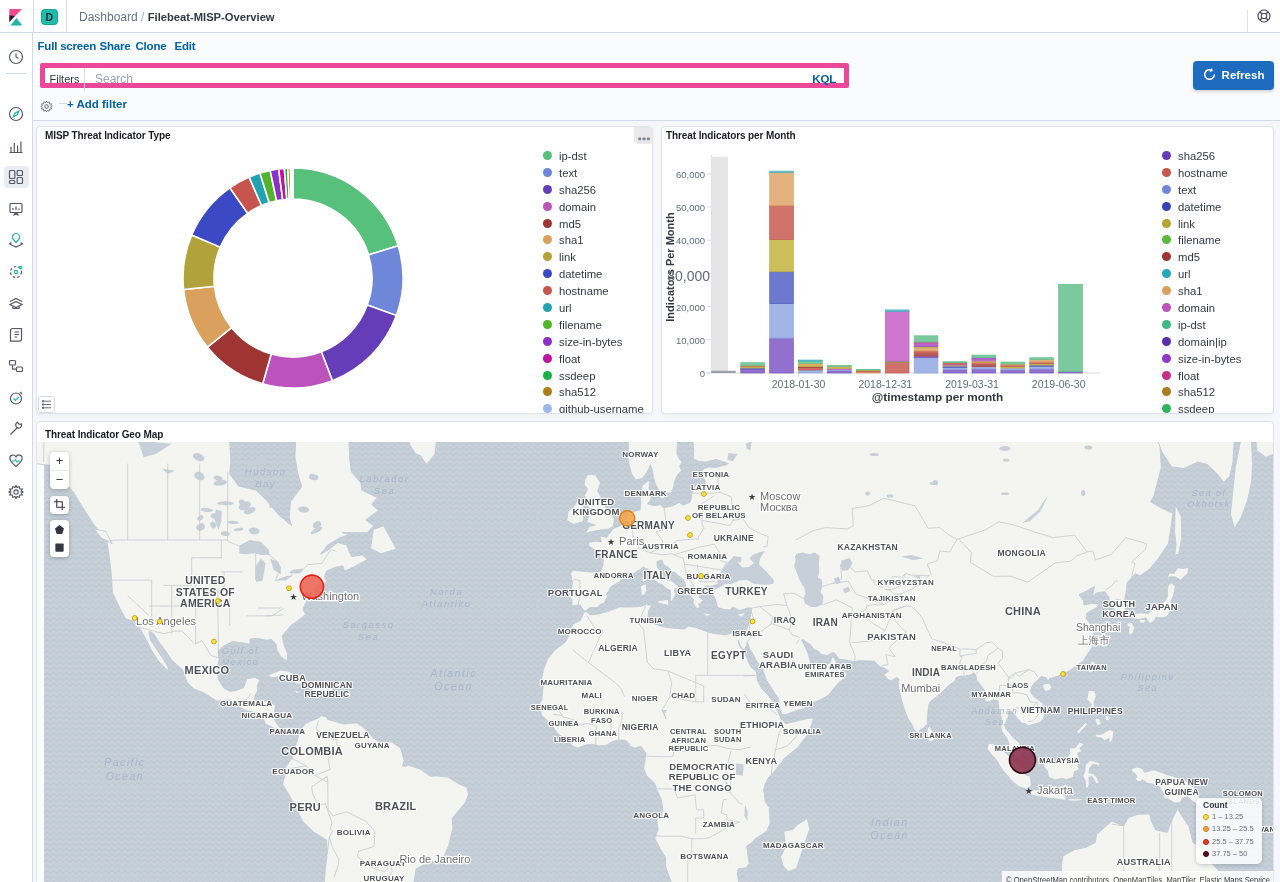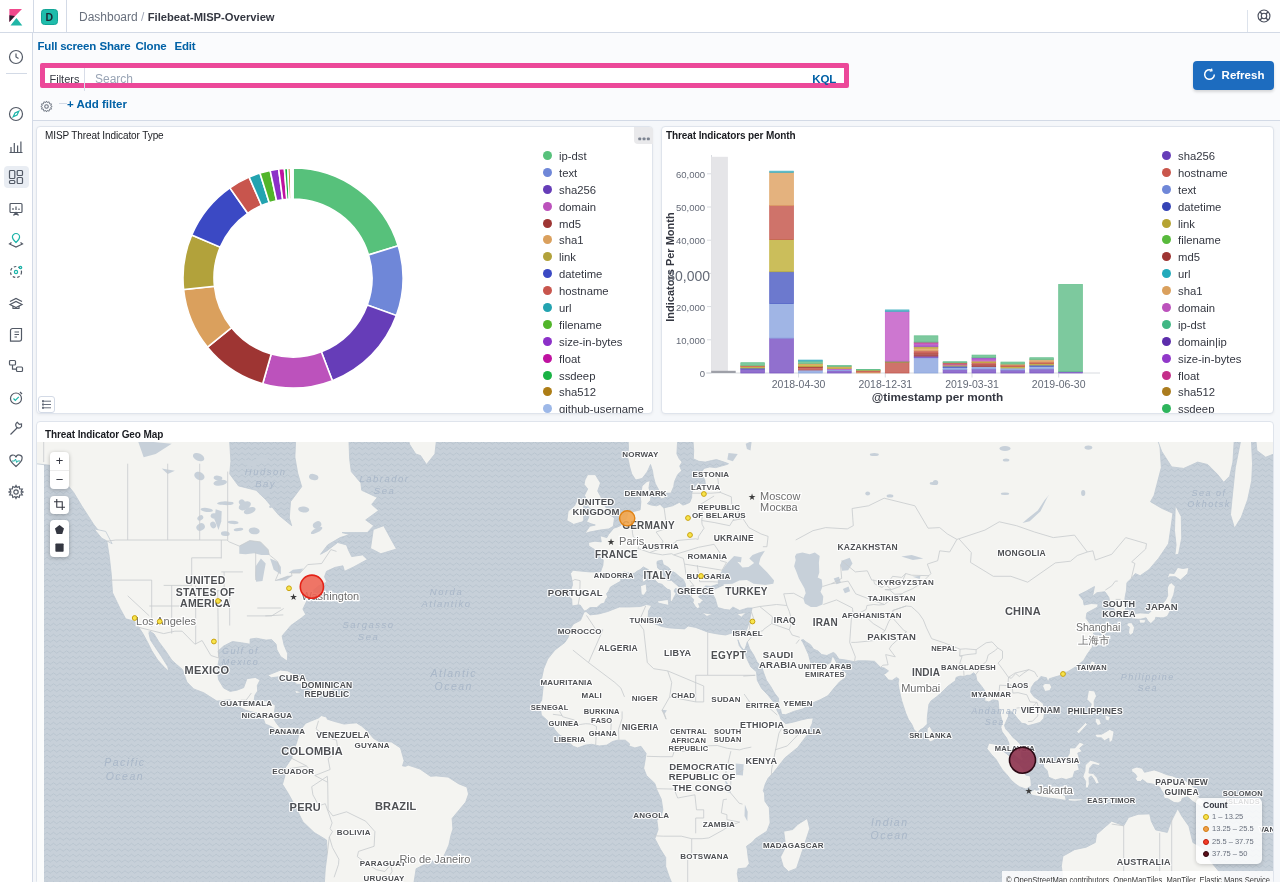--- a/index.html
+++ b/index.html
@@ -113,21 +113,21 @@
     <circle cx="8" cy="8" r="2.2"></circle>
     <path d="M8 1.2 L9 3.2 L11.2 2.2 L11.8 4.8 L14.2 4.8 L13.2 7 L15 8 L13.2 9 L14.2 11.2 L11.8 11.2 L11.2 13.8 L9 12.8 L8 14.8 L7 12.8 L4.8 13.8 L4.2 11.2 L1.8 11.2 L2.8 9 L1 8 L2.8 7 L1.8 4.8 L4.2 4.8 L4.8 2.2 L7 3.2 Z" stroke-width="1.1"></path>
   </svg>
   <div class="abs" style="left:26px;top:70px;width:8px;height:1px;background:#d3dae6"></div>
   <div class="abs" style="left:34px;top:65px;font-size:11.5px;font-weight:bold;color:#0061a6">+ Add filter</div>
 </div>
 
 <div class="abs" style="left:33px;top:121px;width:1247px;height:761px;background:#f5f7fa"></div>
 
 <div class="abs" style="left:36px;top:126px;width:617px;height:288px;background:#fff;border:1px solid #dfe4ec;border-radius:4px;box-shadow:0 1px 3px rgba(0,0,0,.05)"></div>
-<div class="abs" style="left:45px;top:130px;font-size:10px;letter-spacing:-0.1px;font-weight:normal;color:#1a1c21;z-index:5">MISP Threat Indicator Type</div>
+<div class="abs" style="left:45px;top:130px;font-size:10px;letter-spacing:-0.1px;font-weight:bold;color:#1a1c21;z-index:5">MISP Threat Indicator Type</div>
 <div class="abs" style="left:634px;top:127px;width:19px;height:17px;background:#e9e9eb;border-radius:0 4px 0 4px;z-index:5">
   <svg style="margin:6px 0 0 3.5px" width="12" height="4" viewBox="0 0 12 4">
       <rect x="0.3" y="0.4" width="2.9" height="2.9" rx="0.9" fill="#7d8491"></rect>
       <rect x="4.6" y="0.4" width="2.9" height="2.9" rx="0.9" fill="#7d8491"></rect>
       <rect x="8.9" y="0.4" width="2.9" height="2.9" rx="0.9" fill="#7d8491"></rect>
     </svg>
 </div>
 <svg width="617" height="288" viewBox="36 126 617 288" style="position:absolute;left:36px;top:126px">
     <path d="M293.00 168.00 A110 110 0 0 1 398.19 245.84 L368.55 254.90 A79 79 0 0 0 293.00 199.00 Z" fill="#57c17b" stroke="#ffffff" stroke-width="1.6"></path>
     <path d="M398.19 245.84 A110 110 0 0 1 396.37 315.62 L367.24 305.02 A79 79 0 0 0 368.55 254.90 Z" fill="#6f87d8" stroke="#ffffff" stroke-width="1.6"></path>
@@ -266,21 +266,21 @@
     <rect x="1058.7" y="284.36" width="23.7" height="87.32" fill="#66c08d" fill-opacity="0.85" stroke="#66c08d" stroke-width="0.7"></rect>
     <text x="674" y="267" transform="rotate(-90 674 267)" text-anchor="middle" font-family="Liberation Sans, sans-serif" font-size="11" font-weight="bold" fill="#343741">Indicators Per Month</text>
   </svg>
 <div class="abs" style="left:641px;top:368.0px;width:64px;text-align:right;font-size:9.5px;color:#646a77;z-index:4">0</div>
 <div class="abs" style="left:641px;top:334.8px;width:64px;text-align:right;font-size:9.5px;color:#646a77;z-index:4">10,000</div>
 <div class="abs" style="left:641px;top:301.6px;width:64px;text-align:right;font-size:9.5px;color:#646a77;z-index:4">20,000</div>
 <div class="abs" style="left:646px;top:268.4px;width:64px;text-align:right;font-size:14px;color:#646a77;z-index:4">30,000</div>
 <div class="abs" style="left:641px;top:235.2px;width:64px;text-align:right;font-size:9.5px;color:#646a77;z-index:4">40,000</div>
 <div class="abs" style="left:641px;top:202.0px;width:64px;text-align:right;font-size:9.5px;color:#646a77;z-index:4">50,000</div>
 <div class="abs" style="left:641px;top:168.8px;width:64px;text-align:right;font-size:9.5px;color:#646a77;z-index:4">60,000</div>
-<div class="abs" style="left:758.6px;top:378px;width:80px;text-align:center;font-size:10.5px;color:#646a77;z-index:4">2018-04-30</div>
+<div class="abs" style="left:758.6px;top:378px;width:80px;text-align:center;font-size:10.5px;color:#646a77;z-index:4">2018-01-30</div>
 <div class="abs" style="left:845.3px;top:378px;width:80px;text-align:center;font-size:10.5px;color:#646a77;z-index:4">2018-12-31</div>
 <div class="abs" style="left:932.0px;top:378px;width:80px;text-align:center;font-size:10.5px;color:#646a77;z-index:4">2019-03-31</div>
 <div class="abs" style="left:1018.7px;top:378px;width:80px;text-align:center;font-size:10.5px;color:#646a77;z-index:4">2019-06-30</div>
 <div class="abs" style="left:830px;width:215px;text-align:center;font-size:11.8px;font-weight:bold;color:#343741;z-index:4;top:390px">@timestamp per month</div>
 <div class="abs" style="left:1162px;top:150px;width:112px;height:263px;overflow:hidden;z-index:4">
     <div style="height:16.9px;font-size:11.3px;color:#343741;white-space:nowrap"><span style="display:inline-block;width:9px;height:9px;border-radius:50%;background:#663db8;margin-right:7px"></span>sha256</div>
     <div style="height:16.9px;font-size:11.3px;color:#343741;white-space:nowrap"><span style="display:inline-block;width:9px;height:9px;border-radius:50%;background:#c9564c;margin-right:7px"></span>hostname</div>
     <div style="height:16.9px;font-size:11.3px;color:#343741;white-space:nowrap"><span style="display:inline-block;width:9px;height:9px;border-radius:50%;background:#6f87d8;margin-right:7px"></span>text</div>
     <div style="height:16.9px;font-size:11.3px;color:#343741;white-space:nowrap"><span style="display:inline-block;width:9px;height:9px;border-radius:50%;background:#3543b5;margin-right:7px"></span>datetime</div>
     <div style="height:16.9px;font-size:11.3px;color:#343741;white-space:nowrap"><span style="display:inline-block;width:9px;height:9px;border-radius:50%;background:#b5a332;margin-right:7px"></span>link</div>

